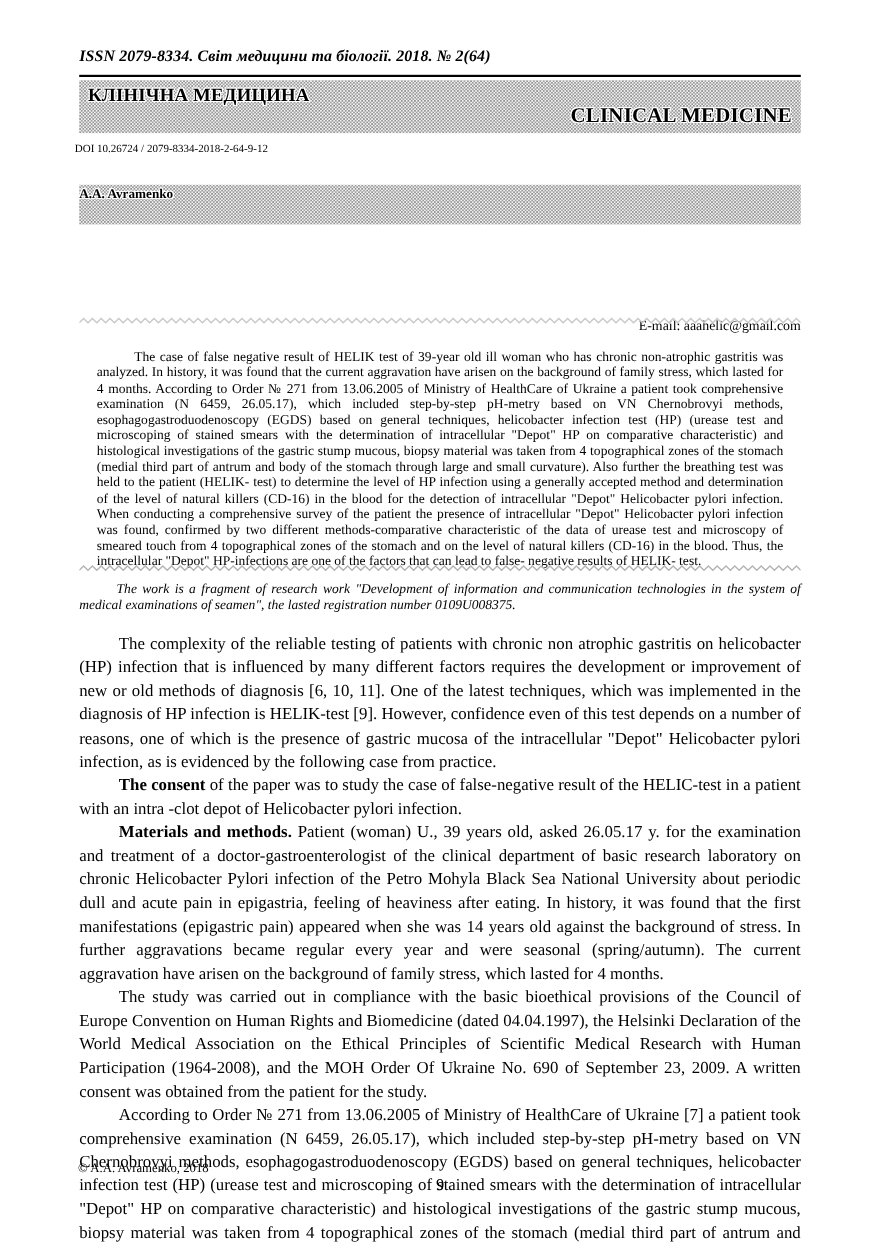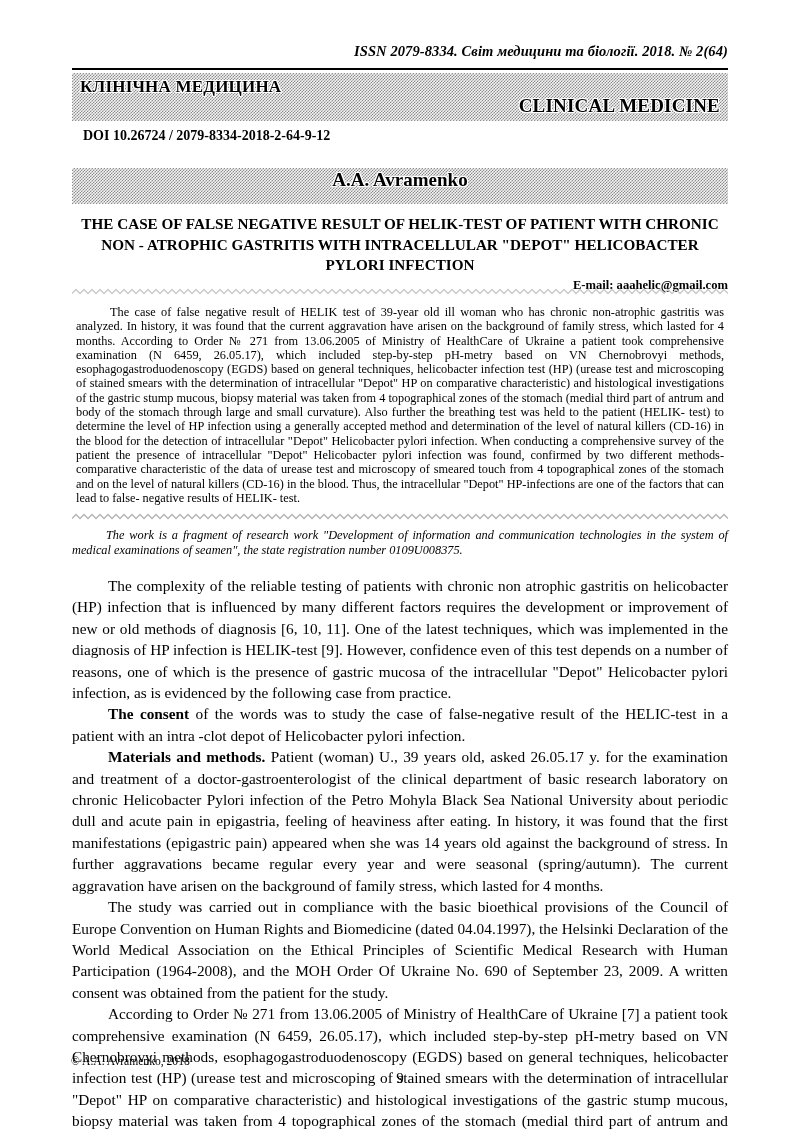--- a/index.html
+++ b/index.html
@@ -21,21 +21,21 @@
     width: 800px;
     height: 1132px;
   }
 
   
   .issn-line {
     position: absolute;
     left: 72px;
     top: 43px;
     width: 656px;
-    text-align: right;
+    text-align: left;
     font-style: italic;
     font-weight: bold;
     font-size: 14.5px;
     letter-spacing: 0.1px;
   }
   .head-rule {
     position: absolute;
     left: 72px;
     top: 68px;
     width: 656px;
@@ -86,58 +86,56 @@
     top: 22px;
     right: 8px;
     left: auto;
     width: auto;
     font-size: 19px;
     letter-spacing: 0.2px;
     padding-left: 46px;
   }
   .auth-name {
     top: 1px;
-    text-align: center;
-    font-size: 19px;
+    font-size: 12px;
   }
   .auth-affil {
     top: 16px;
     text-align: center;
     font-size: 13.5px;
   }
 
   
   .ids {
     position: absolute;
-    left: 83px;
+    left: 68px;
     top: 127px;
-    font-weight: bold;
-    font-size: 14px;
+    font-weight: normal;
+    font-size: 10px;
     line-height: 17px;
   }
 
   
   .title {
     position: absolute;
     left: 72px;
     top: 214px;
     width: 656px;
     text-align: center;
     font-weight: bold;
     font-size: 15.2px;
     line-height: 20.5px;
   }
   .email {
     position: absolute;
     left: 72px;
-    top: 278px;
+    top: 289px;
     width: 656px;
     text-align: right;
     font-size: 12.6px;
-    font-weight: bold;
   }
 
   
   .wave {
     position: absolute;
     left: 72px;
     width: 656px;
     height: 7px;
     overflow: hidden;
   }
@@ -148,21 +146,21 @@
   
   .abstract {
     position: absolute;
     left: 72px;
     top: 301px;
     width: 656px;
     font-size: 12.3px;
     line-height: 14.3px;
     text-align: justify;
   }
-  .abstract p { margin: 4px; text-indent: 34px; }
+  .abstract p { margin: 16px; text-indent: 34px; }
   .keywords { margin-top: 1px; text-indent: 34px; }
 
   
   .funding {
     position: absolute;
     left: 72px;
     top: 528px;
     width: 656px;
     font-size: 12.3px;
     line-height: 15px;
@@ -216,47 +214,46 @@
   </div>
 
   <div class="ids">
     <div>DOI 10.26724 / 2079-8334-2018-2-64-9-12</div>
   </div>
 
   <div class="band band-author">
     <div class="band-text auth-name">A.A. Avramenko</div>
   </div>
 
-  <div class="title">THE CASE OF FALSE NEGATIVE RESULT OF HELIK-TEST OF PATIENT WITH CHRONIC NON - ATROPHIC GASTRITIS WITH INTRACELLULAR "DEPOT" HELICOBACTER PYLORI INFECTION</div>
 
   <div class="email">E-mail: aaahelic@gmail.com</div>
 
   <div class="wave wave-abstract-top">
     <svg width="656" height="7" viewBox="0 0 656 7" preserveAspectRatio="none">
       <path d="M0,5.5 L4,1.5 L8,5.5 L12,1.5 L16,5.5 L20,1.5 L24,5.5 L28,1.5 L32,5.5 L36,1.5 L40,5.5 L44,1.5 L48,5.5 L52,1.5 L56,5.5 L60,1.5 L64,5.5 L68,1.5 L72,5.5 L76,1.5 L80,5.5 L84,1.5 L88,5.5 L92,1.5 L96,5.5 L100,1.5 L104,5.5 L108,1.5 L112,5.5 L116,1.5 L120,5.5 L124,1.5 L128,5.5 L132,1.5 L136,5.5 L140,1.5 L144,5.5 L148,1.5 L152,5.5 L156,1.5 L160,5.5 L164,1.5 L168,5.5 L172,1.5 L176,5.5 L180,1.5 L184,5.5 L188,1.5 L192,5.5 L196,1.5 L200,5.5 L204,1.5 L208,5.5 L212,1.5 L216,5.5 L220,1.5 L224,5.5 L228,1.5 L232,5.5 L236,1.5 L240,5.5 L244,1.5 L248,5.5 L252,1.5 L256,5.5 L260,1.5 L264,5.5 L268,1.5 L272,5.5 L276,1.5 L280,5.5 L284,1.5 L288,5.5 L292,1.5 L296,5.5 L300,1.5 L304,5.5 L308,1.5 L312,5.5 L316,1.5 L320,5.5 L324,1.5 L328,5.5 L332,1.5 L336,5.5 L340,1.5 L344,5.5 L348,1.5 L352,5.5 L356,1.5 L360,5.5 L364,1.5 L368,5.5 L372,1.5 L376,5.5 L380,1.5 L384,5.5 L388,1.5 L392,5.5 L396,1.5 L400,5.5 L404,1.5 L408,5.5 L412,1.5 L416,5.5 L420,1.5 L424,5.5 L428,1.5 L432,5.5 L436,1.5 L440,5.5 L444,1.5 L448,5.5 L452,1.5 L456,5.5 L460,1.5 L464,5.5 L468,1.5 L472,5.5 L476,1.5 L480,5.5 L484,1.5 L488,5.5 L492,1.5 L496,5.5 L500,1.5 L504,5.5 L508,1.5 L512,5.5 L516,1.5 L520,5.5 L524,1.5 L528,5.5 L532,1.5 L536,5.5 L540,1.5 L544,5.5 L548,1.5 L552,5.5 L556,1.5 L560,5.5 L564,1.5 L568,5.5 L572,1.5 L576,5.5 L580,1.5 L584,5.5 L588,1.5 L592,5.5 L596,1.5 L600,5.5 L604,1.5 L608,5.5 L612,1.5 L616,5.5 L620,1.5 L624,5.5 L628,1.5 L632,5.5 L636,1.5 L640,5.5 L644,1.5 L648,5.5 L652,1.5 L656,5.5" fill="none" stroke="#c9c9c9" stroke-width="1.3"></path>
     </svg>
   </div>
 
   <div class="abstract">
     <p>The case of false negative result of HELIK test of 39-year old ill woman who has chronic non-atrophic gastritis was analyzed. In history, it was found that the current aggravation have arisen on the background of family stress, which lasted for 4 months. According to Order № 271 from 13.06.2005 of Ministry of HealthCare of Ukraine  a patient took comprehensive examination (N 6459, 26.05.17), which included step-by-step pH-metry based on VN Chernobrovyi methods, esophagogastroduodenoscopy (EGDS) based on general techniques, helicobacter infection test (HP) (urease test and microscoping of stained smears with the determination of intracellular "Depot" HP on comparative characteristic) and histological investigations of the gastric stump mucous, biopsy material was taken from 4 topographical zones of the stomach (medial third part of antrum and body of the stomach through large and small curvature). Also further the breathing test was held to the patient (HELIK- test) to determine the level of HP infection using a generally accepted method  and determination of the level of natural killers (CD-16) in the blood for the detection of intracellular "Depot" Helicobacter pylori infection. When conducting a comprehensive survey of the patient the presence of intracellular "Depot" Helicobacter pylori infection was found, confirmed by two different methods-comparative characteristic of the data of urease test and microscopy  of smeared touch from 4 topographical zones of the stomach and on the level of natural killers (CD-16) in the blood. Thus, the intracellular "Depot" HP-infections are one of the factors that can lead to false- negative results of HELIK- test.</p>
   </div>
 
   <div class="wave wave-abstract-bottom">
     <svg width="656" height="7" viewBox="0 0 656 7" preserveAspectRatio="none">
       <path d="M0,5.5 L4,1.5 L8,5.5 L12,1.5 L16,5.5 L20,1.5 L24,5.5 L28,1.5 L32,5.5 L36,1.5 L40,5.5 L44,1.5 L48,5.5 L52,1.5 L56,5.5 L60,1.5 L64,5.5 L68,1.5 L72,5.5 L76,1.5 L80,5.5 L84,1.5 L88,5.5 L92,1.5 L96,5.5 L100,1.5 L104,5.5 L108,1.5 L112,5.5 L116,1.5 L120,5.5 L124,1.5 L128,5.5 L132,1.5 L136,5.5 L140,1.5 L144,5.5 L148,1.5 L152,5.5 L156,1.5 L160,5.5 L164,1.5 L168,5.5 L172,1.5 L176,5.5 L180,1.5 L184,5.5 L188,1.5 L192,5.5 L196,1.5 L200,5.5 L204,1.5 L208,5.5 L212,1.5 L216,5.5 L220,1.5 L224,5.5 L228,1.5 L232,5.5 L236,1.5 L240,5.5 L244,1.5 L248,5.5 L252,1.5 L256,5.5 L260,1.5 L264,5.5 L268,1.5 L272,5.5 L276,1.5 L280,5.5 L284,1.5 L288,5.5 L292,1.5 L296,5.5 L300,1.5 L304,5.5 L308,1.5 L312,5.5 L316,1.5 L320,5.5 L324,1.5 L328,5.5 L332,1.5 L336,5.5 L340,1.5 L344,5.5 L348,1.5 L352,5.5 L356,1.5 L360,5.5 L364,1.5 L368,5.5 L372,1.5 L376,5.5 L380,1.5 L384,5.5 L388,1.5 L392,5.5 L396,1.5 L400,5.5 L404,1.5 L408,5.5 L412,1.5 L416,5.5 L420,1.5 L424,5.5 L428,1.5 L432,5.5 L436,1.5 L440,5.5 L444,1.5 L448,5.5 L452,1.5 L456,5.5 L460,1.5 L464,5.5 L468,1.5 L472,5.5 L476,1.5 L480,5.5 L484,1.5 L488,5.5 L492,1.5 L496,5.5 L500,1.5 L504,5.5 L508,1.5 L512,5.5 L516,1.5 L520,5.5 L524,1.5 L528,5.5 L532,1.5 L536,5.5 L540,1.5 L544,5.5 L548,1.5 L552,5.5 L556,1.5 L560,5.5 L564,1.5 L568,5.5 L572,1.5 L576,5.5 L580,1.5 L584,5.5 L588,1.5 L592,5.5 L596,1.5 L600,5.5 L604,1.5 L608,5.5 L612,1.5 L616,5.5 L620,1.5 L624,5.5 L628,1.5 L632,5.5 L636,1.5 L640,5.5 L644,1.5 L648,5.5 L652,1.5 L656,5.5" fill="none" stroke="#b4b4b4" stroke-width="1.3"></path>
     </svg>
   </div>
 
   <div class="funding">
-    <p>The work is a fragment of research work "Development of information and communication technologies in the system of medical examinations of seamen", the state registration number 0109U008375.</p>
+    <p>The work is a fragment of research work "Development of information and communication technologies in the system of medical examinations of seamen", the lasted registration number 0109U008375.</p>
   </div>
 
   <div class="body-text">
     <p>The complexity of the reliable testing of patients with chronic non atrophic gastritis on helicobacter (HP) infection that is influenced by many different factors requires the development or improvement of new or old methods of diagnosis [6, 10, 11]. One of the latest techniques, which was implemented in the diagnosis of HP infection is HELIK-test [9]. However, confidence even of this test depends on a number of reasons, one of which is the presence of gastric mucosa of the intracellular "Depot" Helicobacter pylori infection, as is evidenced by the following case from practice.</p>
-    <p><b>The consent</b><span> of the words was to study the case of false-negative result of the HELIC-test in a patient with an intra -clot depot of Helicobacter pylori infection.</span></p>
+    <p><b>The consent</b><span> of the paper was to study the case of false-negative result of the HELIC-test in a patient with an intra -clot depot of Helicobacter pylori infection.</span></p>
     <p><b>Materials and methods.</b><span> Patient (woman) U., 39 years old, asked 26.05.17 y. for the examination and treatment of a doctor-gastroenterologist of the clinical department of basic research laboratory on chronic Helicobacter Pylori infection of the Petro Mohyla Black Sea National University about periodic dull and acute pain in epigastria, feeling of heaviness after eating. In history, it was found that the first manifestations (epigastric pain) appeared when she was 14 years old against the background of stress. In further aggravations became regular every year and were seasonal (spring/autumn). The current aggravation have arisen on the background of family stress, which lasted for 4 months.</span></p>
     <p>The study was carried out in compliance with the basic bioethical provisions of the Council of Europe Convention on Human Rights and Biomedicine (dated 04.04.1997), the Helsinki Declaration of the World Medical Association on the Ethical Principles of Scientific Medical Research with Human Participation (1964-2008), and the MOH Order Of Ukraine No. 690 of September 23, 2009. A written consent was obtained from the patient for the study.</p>
     <p>According to Order № 271 from 13.06.2005 of Ministry of HealthCare of Ukraine [7] a patient took comprehensive examination (N 6459, 26.05.17), which included step-by-step pH-metry based on VN Chernobrovyi methods, esophagogastroduodenoscopy (EGDS) based on general techniques, helicobacter infection test (HP) (urease test and microscoping of stained smears with the determination of intracellular "Depot" HP on comparative characteristic) and histological investigations of the gastric stump mucous, biopsy material was taken from 4 topographical zones of the stomach (medial third part of antrum and body of the stomach through large and small curvature) [2, 5]. Also further the breathing test was held to the patient (HELIK- test) to determine the level of HP infection using a generally</p>
   </div>
 
   <div class="copyright">© A.A. Avramenko, 2018</div>
   <div class="folio">9</div>
 
 </div>
 

